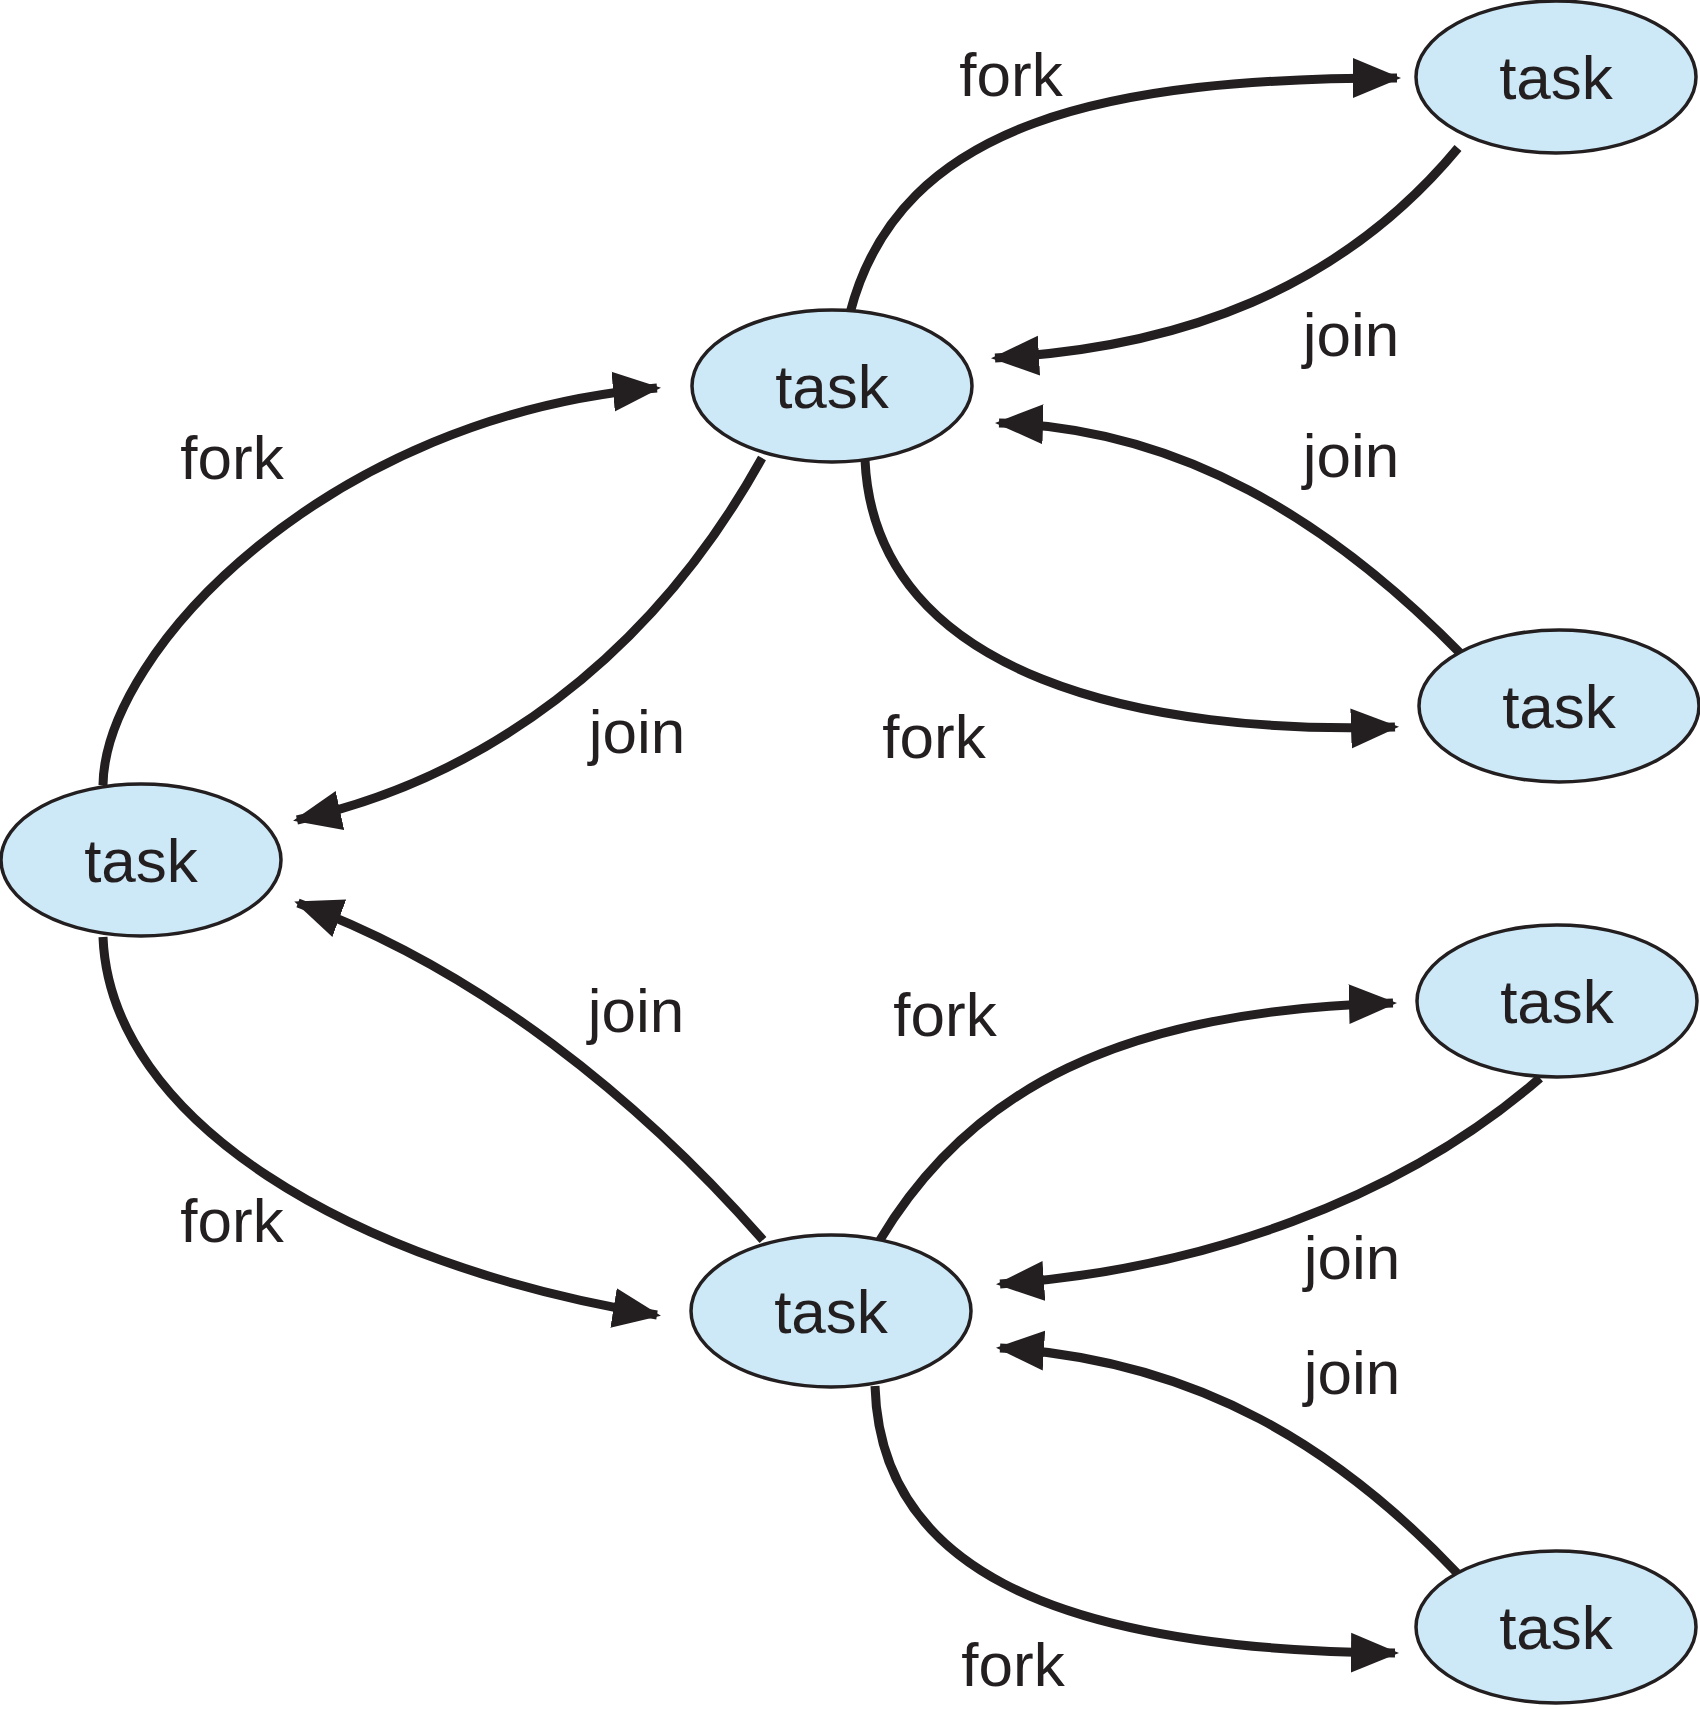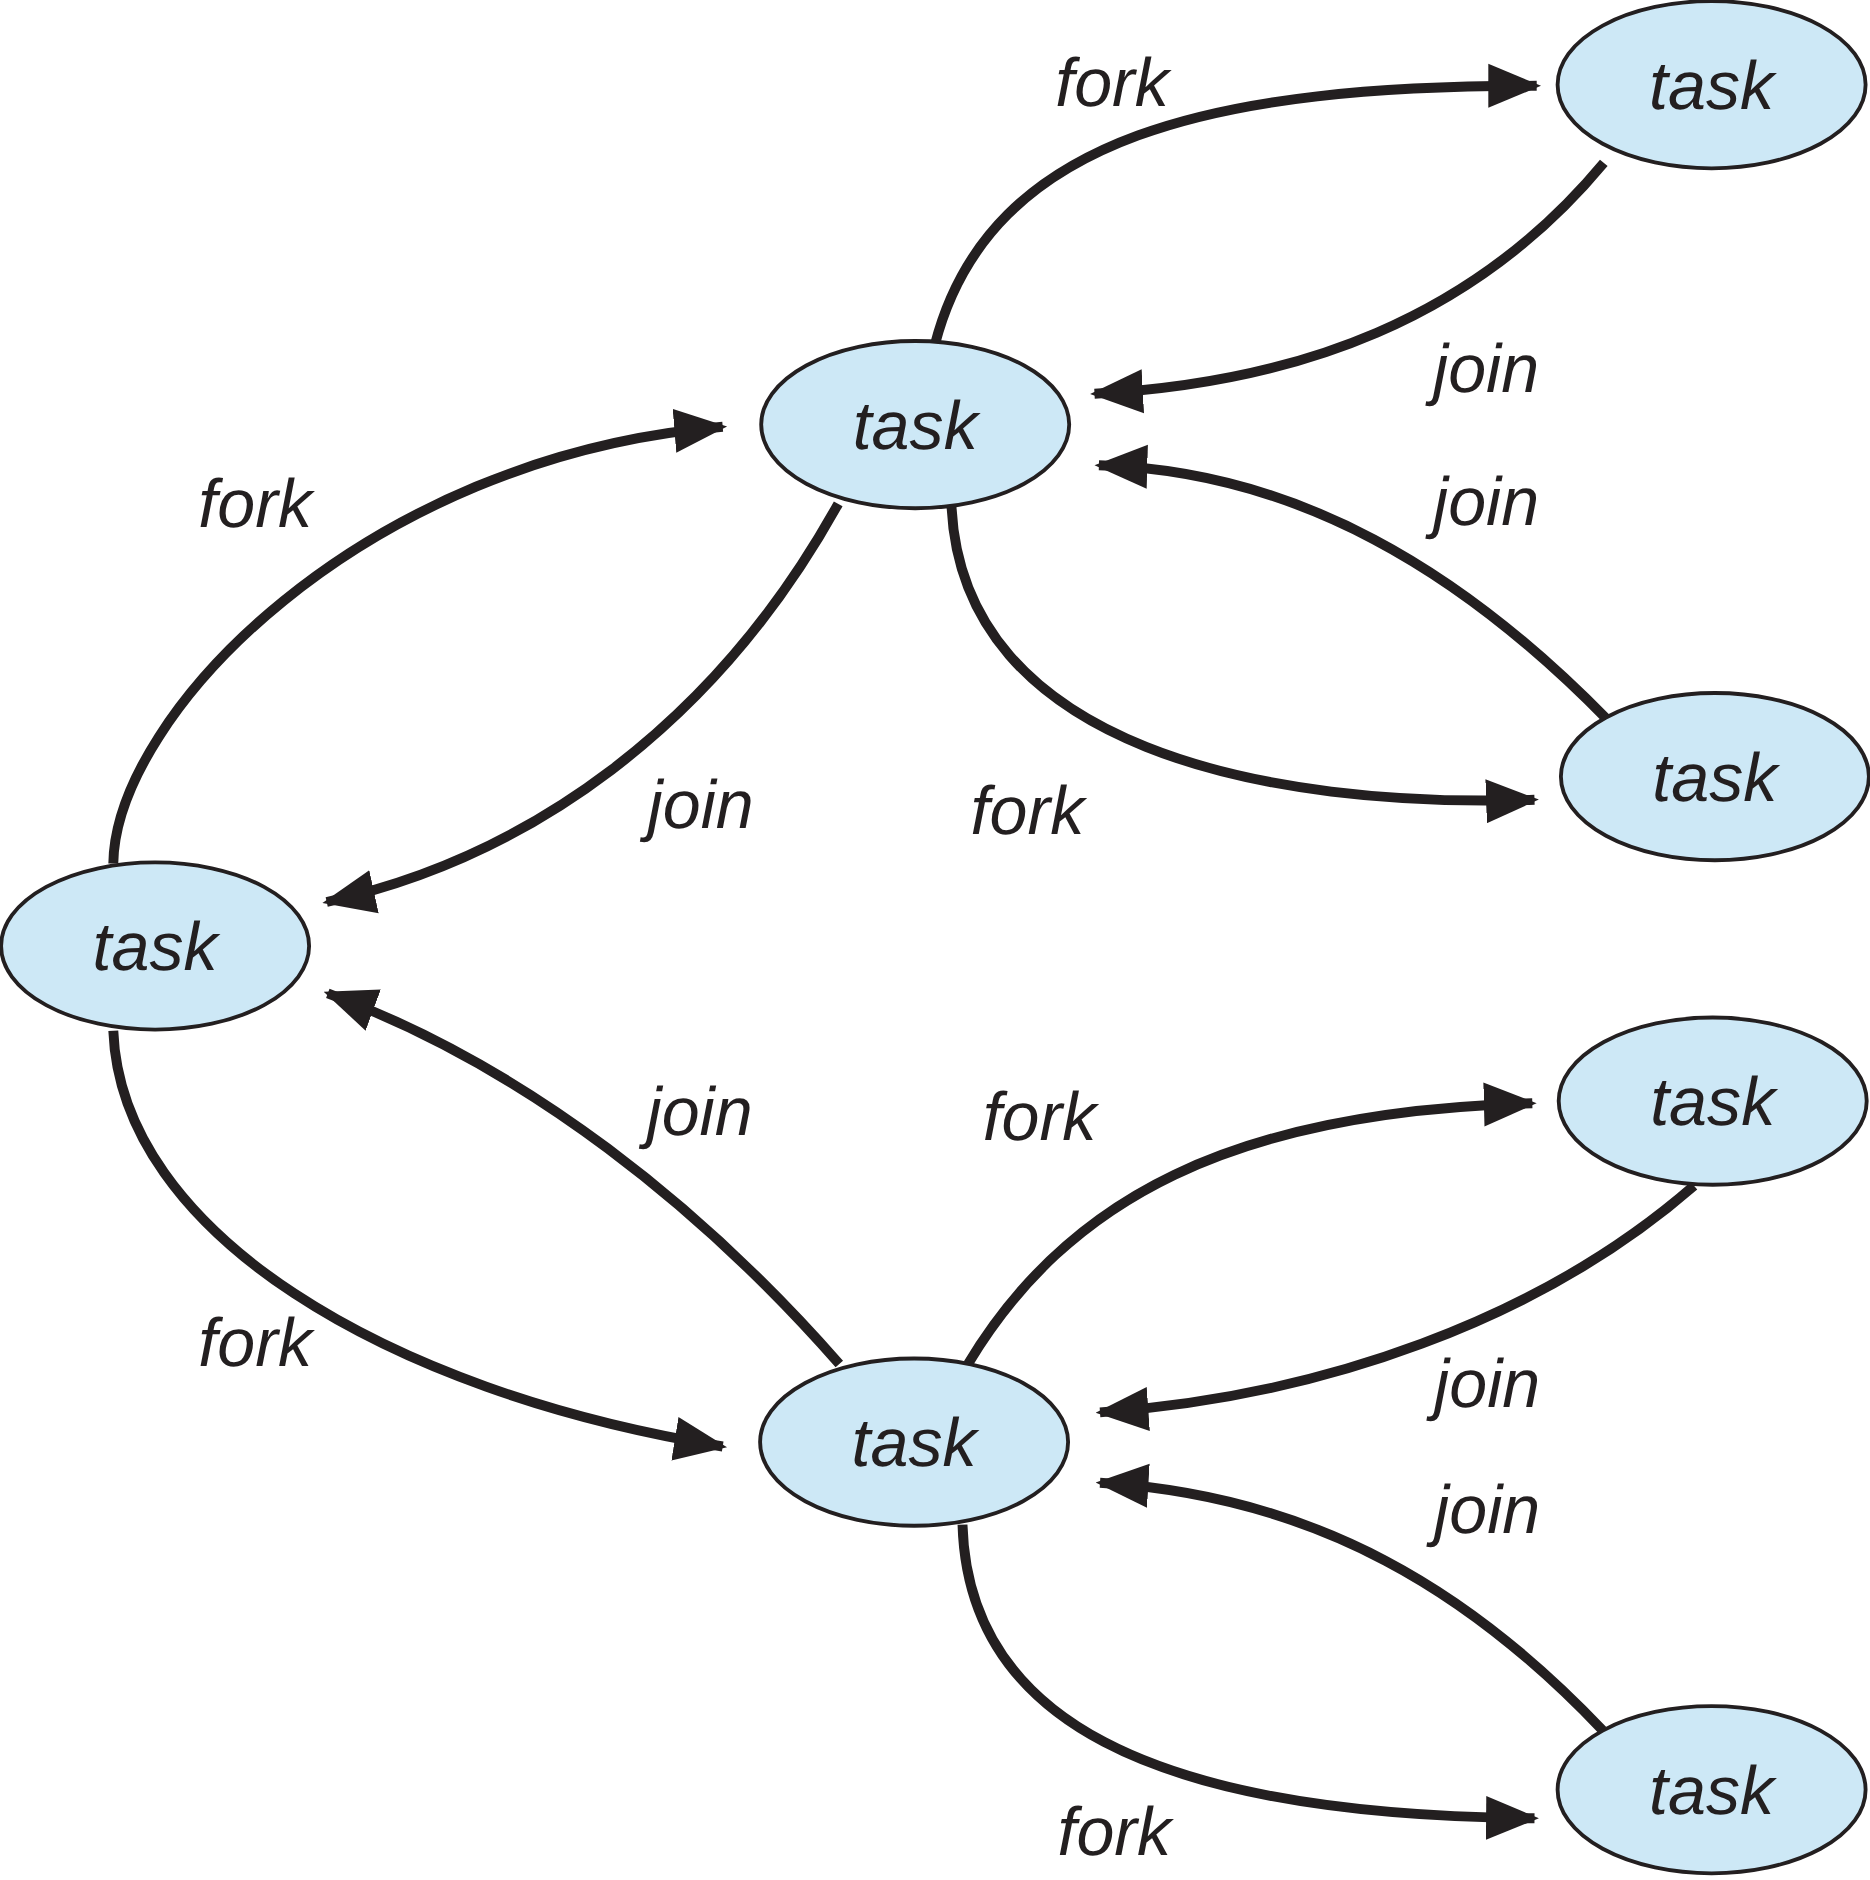--- a/index.html
+++ b/index.html
@@ -8,21 +8,20 @@
     background: #ffffff;
     width: 1700px;
     height: 1709px;
     overflow: hidden;
   }
   .stage {
     position: relative;
     width: 1700px;
     height: 1709px;
     background: #ffffff;
-    font-style: italic;
   }
   svg {
     display: block;
     width: 1700px;
     height: 1709px;
   }
   .edge-path {
     fill: none;
     stroke-linecap: butt;
   }

